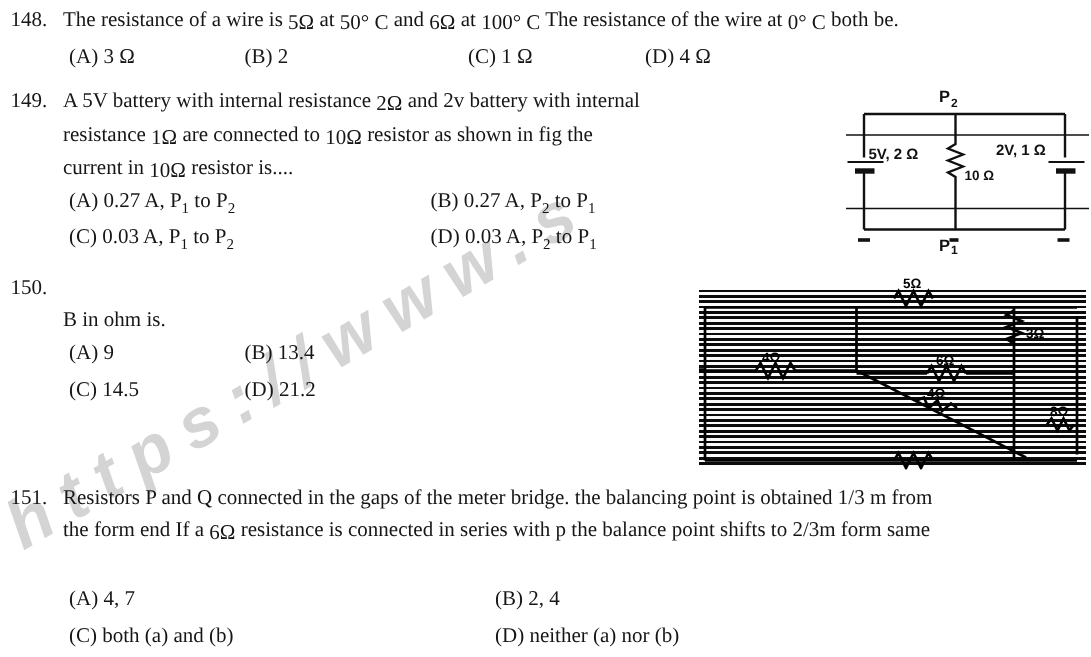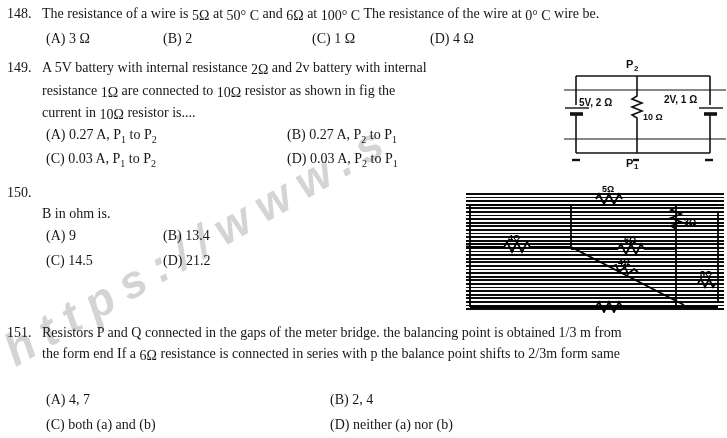--- a/index.html
+++ b/index.html
@@ -37,21 +37,21 @@
 </head>
 <body>
 
 <div class="page">
 
   <div class="watermark">https://www.s</div>
 
   <div class="content">
 
     <div class="qnum" style="left:7px;top:6px">148.</div>
-    <div class="abs" style="left:42px;top:6px"><span>The resistance of a wire is </span><span class="m">5Ω</span><span> at </span><span class="m">50° C</span><span> and </span><span class="m">6Ω</span><span> at </span><span class="m">100° C</span><span>  The resistance of the wire at </span><span class="m">0° C</span><span> wire be.</span></div>
+    <div class="abs" style="left:42px;top:6px"><span>The resistance of a wire is </span><span class="m">5Ω</span><span> at </span><span class="m">50° C</span><span> and </span><span class="m">6Ω</span><span> at </span><span class="m">100° C</span><span>  The resistance of the wire at </span><span class="m">0° C</span><span> both be.</span></div>
     <div class="opt" style="left:46px;top:31px">(A) 3 Ω</div>
     <div class="opt" style="left:163px;top:31px">(B) 2</div>
     <div class="opt" style="left:312px;top:31px">(C) 1 Ω</div>
     <div class="opt" style="left:430px;top:31px">(D) 4 Ω</div>
 
     <div class="qnum" style="left:7px;top:60px">149.</div>
     <div class="abs" style="left:42px;top:60px"><span>A 5V battery with internal resistance </span><span class="m">2Ω</span><span> and 2v battery with internal</span></div>
     <div class="abs" style="left:42px;top:83px"><span>resistance </span><span class="m">1Ω</span><span> are connected to </span><span class="m">10Ω</span><span> resistor as shown in fig the</span></div>
     <div class="abs" style="left:42px;top:105px"><span>current in </span><span class="m">10Ω</span><span> resistor is....</span></div>
 

